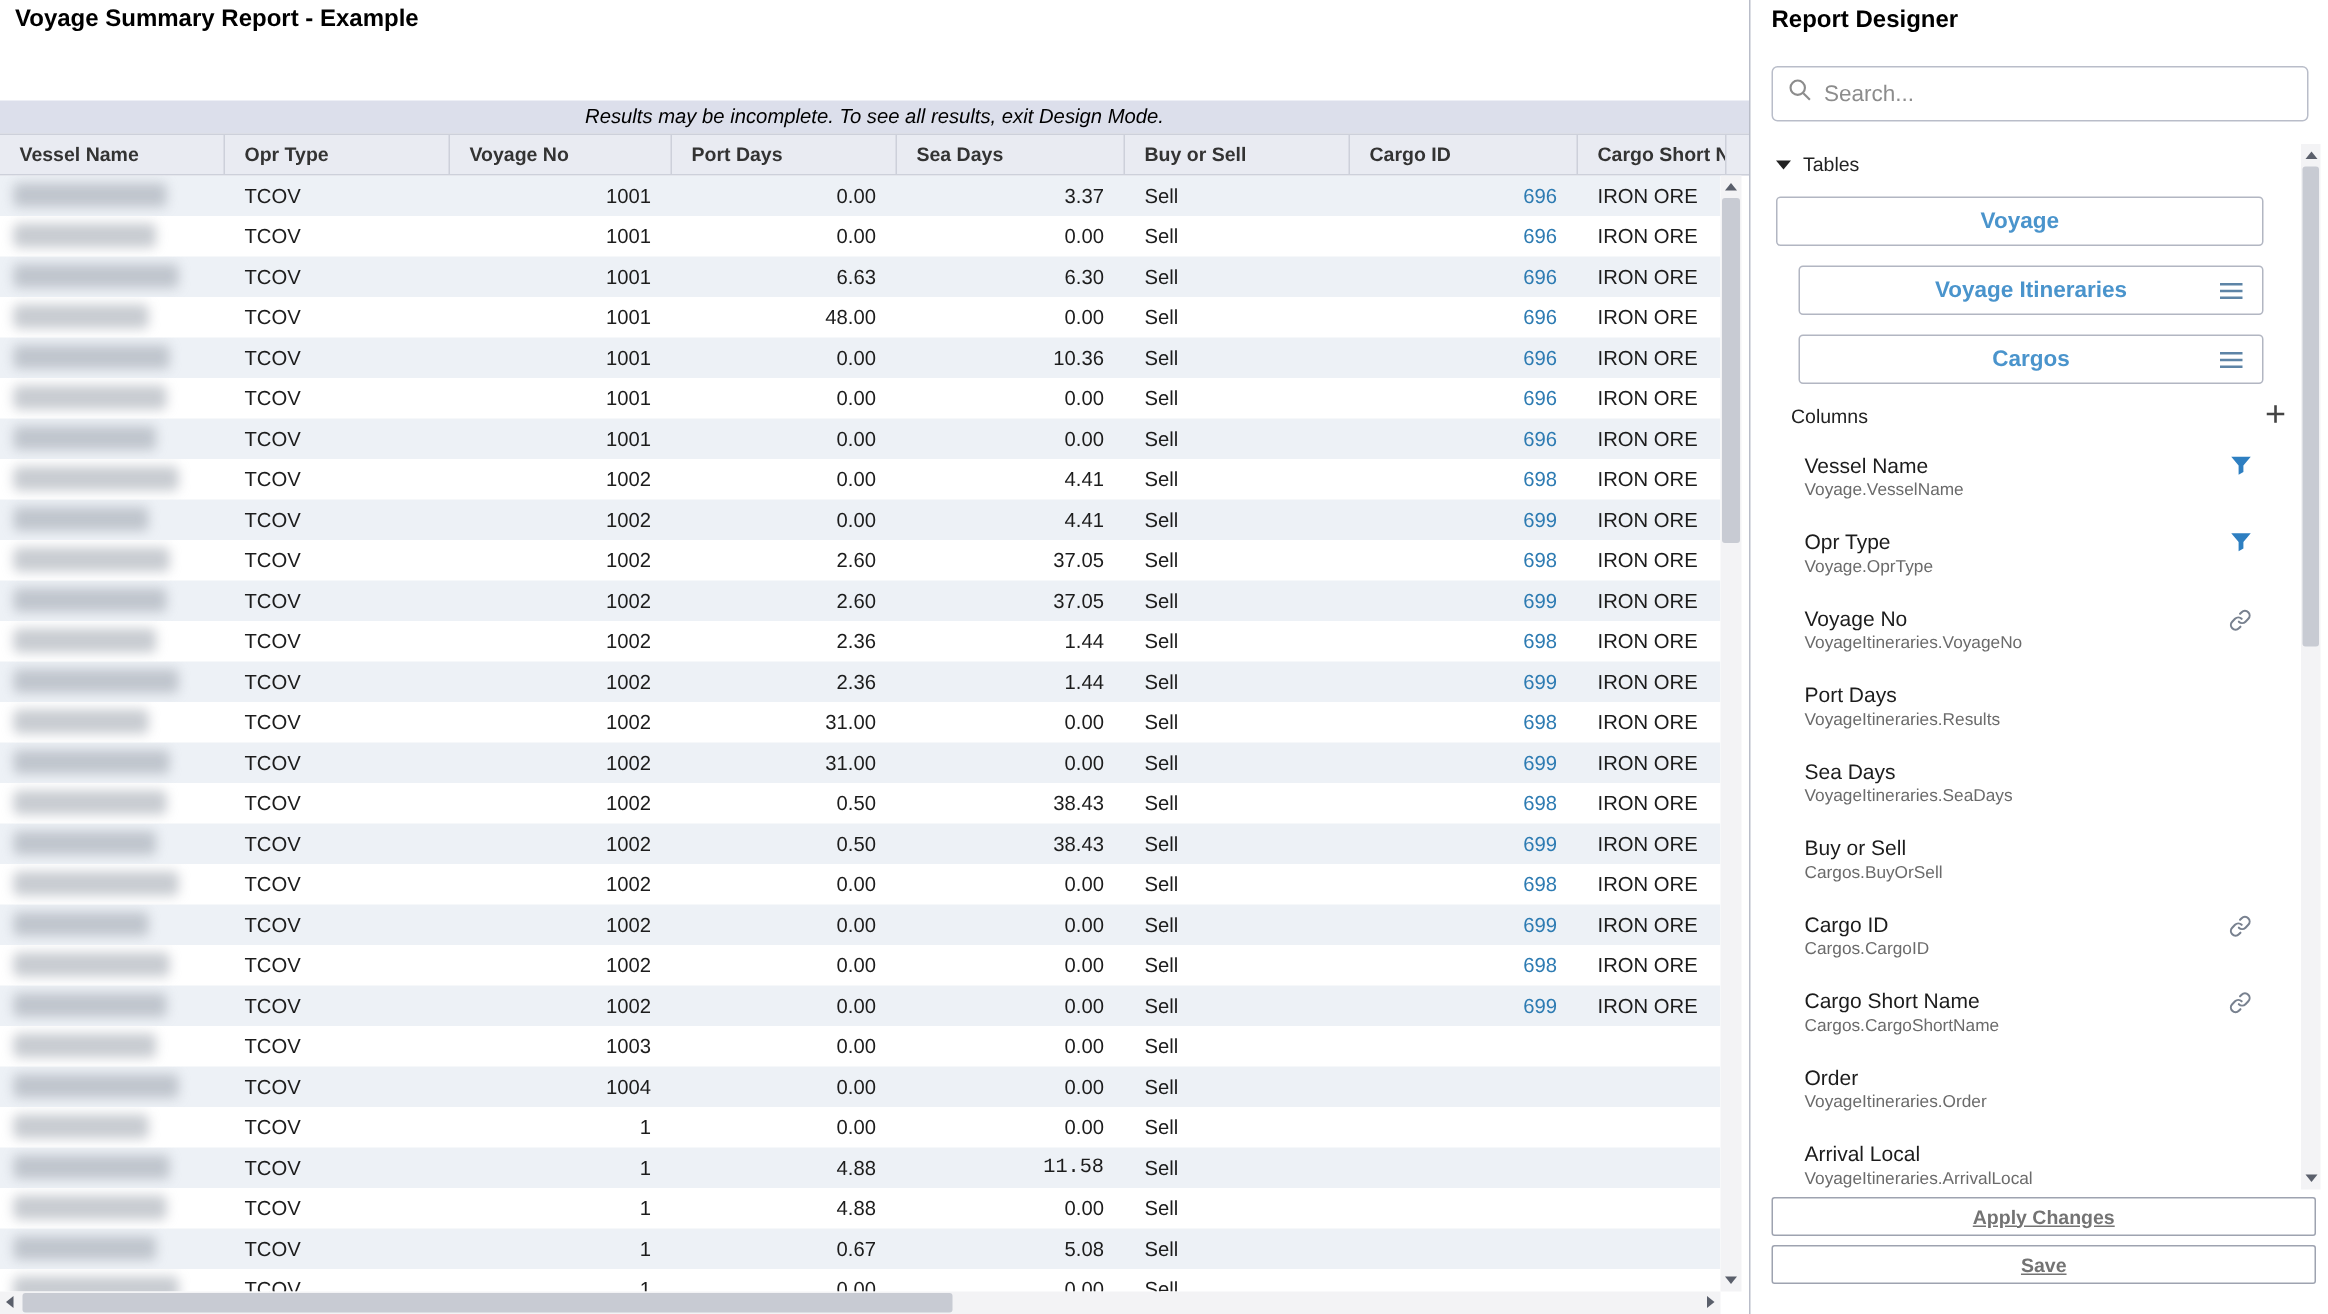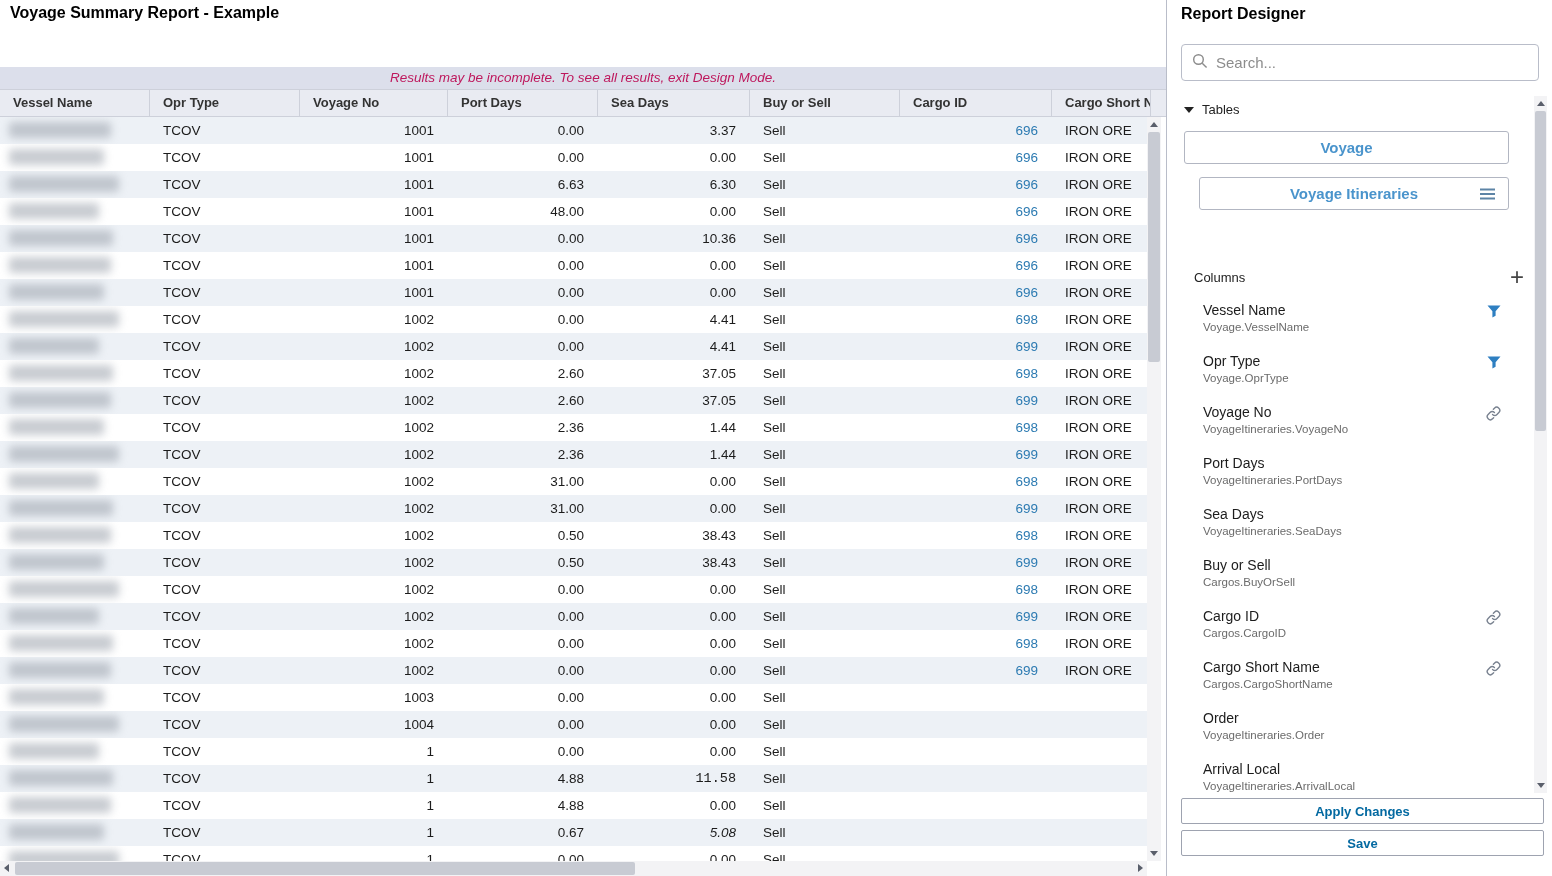--- a/index.html
+++ b/index.html
@@ -11,21 +11,21 @@
   .main { position:absolute; left:0; top:0; width:1166px; height:876px; background:#fff; }
   .page-title { position:absolute; left:10px; top:4px; font-size:16px; font-weight:700; color:#000; }
   .toolbar { position:absolute; left:0; top:30px; width:1166px; height:32px; }
   .tool-icon { position:absolute; top:8px; cursor:pointer; display:inline-block; }
   .tool-icon.search { left:14px; }
   .tool-icon.download { left:54px; top:6px; }
   .exit-btn { position:absolute; left:97px; top:2px; height:26px; padding:0 14px 0 10px;
     background:#fff; border:1px solid #b4b8c4; border-radius:4px; display:flex; align-items:center;
     gap:7px; font-family:inherit; font-size:13px; color:#3c3c3c; cursor:pointer; }
   .notice { position:absolute; left:0; top:67px; width:1166px; height:22px; line-height:22px;
-    background:var(--notice-bg,#dcdfeb); font-style:italic; font-size:13.5px; text-align:center; color:#be185d; }
+    background:var(--notice-bg,#dcdfeb); font-style:italic; font-size:13.5px; text-align:center; color:#000000; }
 
   
   .thead { position:absolute; left:0; top:89px; width:1166px; height:28px;
     background:var(--header-bg,#e9ebf2); border-top:1px solid #cdd0da; border-bottom:1px solid #cdd0da;
     display:flex; overflow:hidden; }
   .th { flex:none; height:100%; line-height:26px; padding-left:13px; font-size:13px; font-weight:700;
     color:#333; border-right:1px solid #cdd0da; overflow:hidden; white-space:nowrap; cursor:pointer; }
   .tbody { position:absolute; left:0; top:117px; width:1147px; height:744px; overflow:hidden; }
   .tr { display:flex; height:27px; line-height:27px; font-size:13.5px; color:#1c1c1c; cursor:default; }
   .tr.alt { background:var(--row-alt,#edf1f6); }
@@ -68,21 +68,21 @@
   .plus { font-size:24px; font-weight:300; color:#444; line-height:18px; cursor:pointer; }
   .columns-list { position:absolute; left:0; top:294px; width:372px; height:498px; overflow:hidden; }
   .col-item { position:relative; height:51px; padding:7px 0 0 36px; cursor:pointer; }
   .col-title { font-size:14px; color:#1c1c1c; line-height:18px; }
   .col-path { font-size:11.5px; color:#6b6b6b; line-height:15px; margin-top:1px; }
   .col-icon { position:absolute; right:38px; top:10px; }
   .panel-scroll { position:absolute; left:367px; top:96px; width:13px; height:697px; background:#f3f3f5; }
   .panel-scroll .thumb { position:absolute; left:1px; top:15px; width:11px; height:320px; background:#c8cbd3; border-radius:2px; }
   .panel-btn { position:absolute; left:14px; width:363px; height:26px; background:#fff;
     border:1px solid #9ea3b0; border-radius:2px; font-family:inherit; font-size:13px; font-weight:700;
-    color:#0369a1; cursor:pointer; }
+    color:#737373; cursor:pointer;text-decoration:underline; }
   .apply-btn { top:798px; }
   .save-btn { top:830px; }
 </style>
 </head>
 <body>
 
 <div class="app">
 
   <div class="main">
     <h1 class="page-title">Voyage Summary Report - Example</h1>
@@ -359,21 +359,21 @@
           <div class="td r" style="width: 152px;">0.00</div>
           <div class="td" style="width: 150px;">Sell</div>
           <div class="td r" style="width: 152px;"></div>
           <div class="td" style="width: 99px;"></div>
         </div>
         <div class="tr alt">
           <div class="td" style="width: 150px;"><span class="blob" style="width: 95px;"></span></div>
           <div class="td" style="width: 150px;">TCOV</div>
           <div class="td r" style="width: 148px;">1</div>
           <div class="td r" style="width: 150px;">0.67</div>
-          <div class="td r" style="width: 152px; font-style: italic;">5.08</div>
+          <div class="td r" style="width: 152px;">5.08</div>
           <div class="td" style="width: 150px;">Sell</div>
           <div class="td r" style="width: 152px;"></div>
           <div class="td" style="width: 99px;"></div>
         </div>
         <div class="tr">
           <div class="td" style="width: 150px;"><span class="blob" style="width: 110px;"></span></div>
           <div class="td" style="width: 150px;">TCOV</div>
           <div class="td r" style="width: 148px;">1</div>
           <div class="td r" style="width: 150px;">0.00</div>
           <div class="td r" style="width: 152px;">0.00</div>
@@ -415,20 +415,26 @@
     <div class="tables-list" id="tables-list">
         <div class="tbl-btn">
           <span class="tbl-label">Voyage</span>
         </div>
         <div class="tbl-btn indent">
           <span class="tbl-label">Voyage Itineraries</span>
           <span class="menu-icon"><svg width="17" height="14" viewBox="0 0 17 14">
               <path d="M1 2.5h15M1 7h15M1 11.5h15" stroke="#5d84a6" stroke-width="1.8"></path>
             </svg></span>
         </div>
+        <div class="tbl-btn indent">
+          <span class="tbl-label">Cargos</span>
+          <span class="menu-icon"><svg width="17" height="14" viewBox="0 0 17 14">
+              <path d="M1 2.5h15M1 7h15M1 11.5h15" stroke="#5d84a6" stroke-width="1.8"></path>
+            </svg></span>
+        </div>
       </div>
 
     <div class="columns-header">
       <span>Columns</span>
       <span class="plus">+</span>
     </div>
     <div class="columns-list" id="columns-list">
         <div class="col-item">
           <div class="col-title">Vessel Name</div>
           <div class="col-path">Voyage.VesselName</div>
@@ -446,21 +452,21 @@
         <div class="col-item">
           <div class="col-title">Voyage No</div>
           <div class="col-path">VoyageItineraries.VoyageNo</div>
           <span class="col-icon"><svg width="15" height="15" viewBox="0 0 24 24" fill="none" stroke="#78818f" stroke-width="2.2" stroke-linecap="round">
               <path d="M10.5 13.5a5 5 0 0 0 7.07 0l3-3a5 5 0 0 0-7.07-7.07l-1.7 1.7"></path>
               <path d="M13.5 10.5a5 5 0 0 0-7.07 0l-3 3a5 5 0 0 0 7.07 7.07l1.7-1.7"></path>
             </svg></span>
         </div>
         <div class="col-item">
           <div class="col-title">Port Days</div>
-          <div class="col-path">VoyageItineraries.PortDays</div>
+          <div class="col-path">VoyageItineraries.Results</div>
         </div>
         <div class="col-item">
           <div class="col-title">Sea Days</div>
           <div class="col-path">VoyageItineraries.SeaDays</div>
         </div>
         <div class="col-item">
           <div class="col-title">Buy or Sell</div>
           <div class="col-path">Cargos.BuyOrSell</div>
         </div>
         <div class="col-item">

